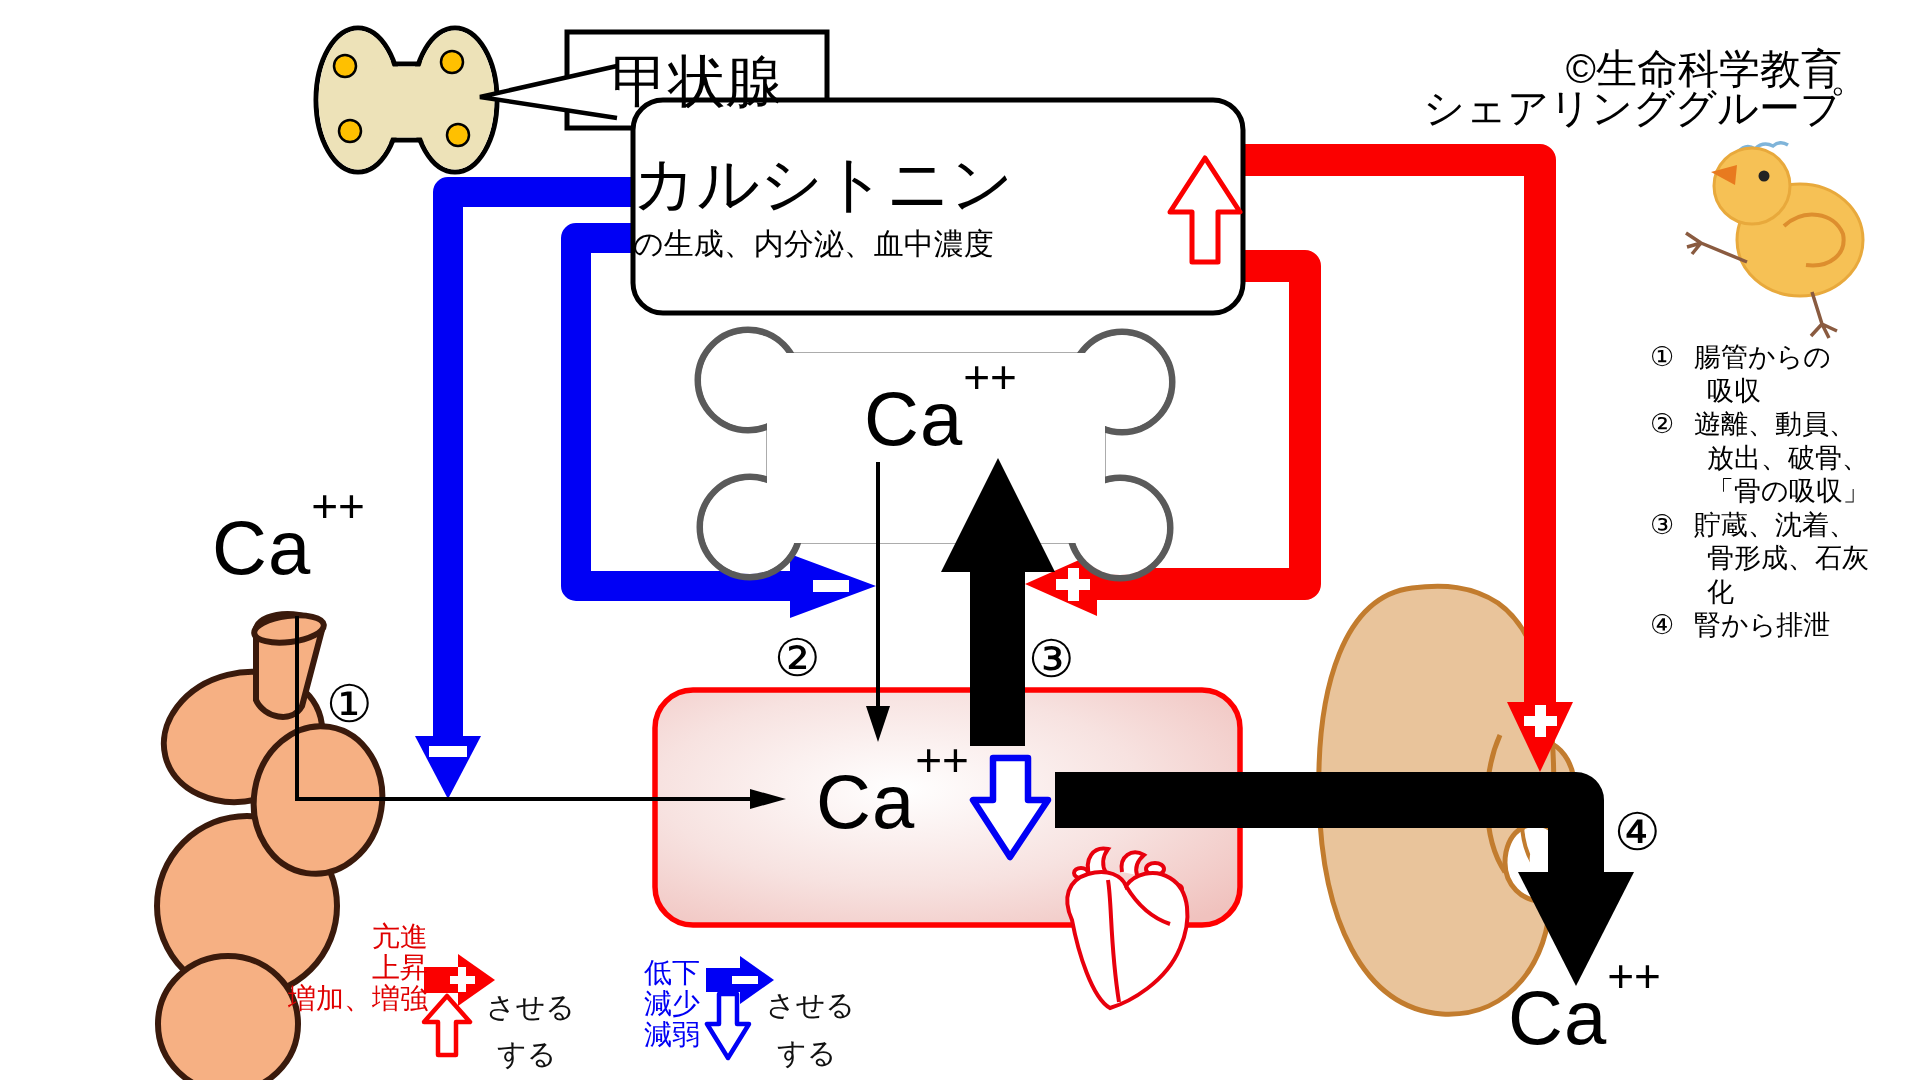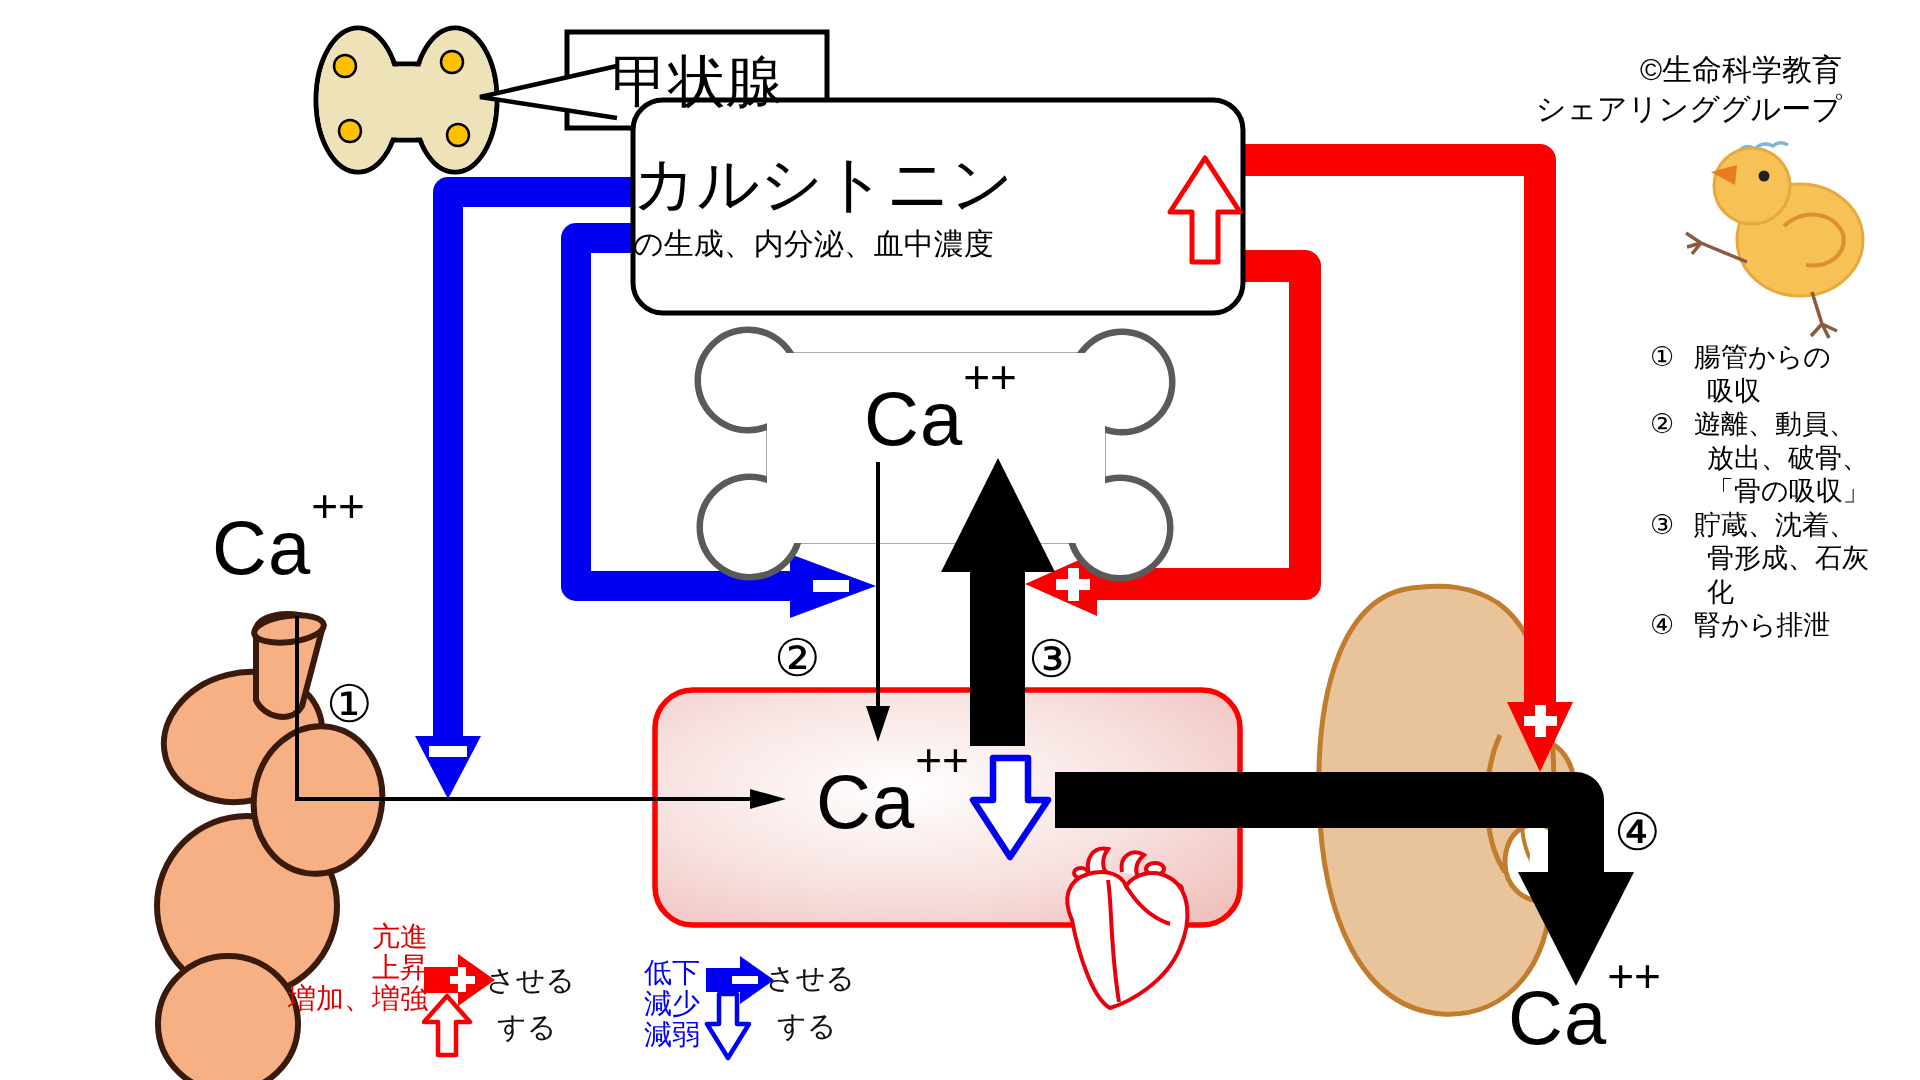--- a/index.html
+++ b/index.html
@@ -1,20 +1,20 @@
 <!DOCTYPE html>
 <html><head>
 <meta charset="utf-8">
 <style>
   html,body{margin:0;padding:0;background:#fff;}
   #stage{position:relative;width:1920px;height:1080px;overflow:hidden;background:#fff;
          font-family:"Liberation Sans","DejaVu Sans",sans-serif;color:#000;}
   #diagram-svg{position:absolute;left:0;top:0;}
   .txt{position:absolute;white-space:nowrap;}
-  .copyright{right:78px;top:50px;text-align:right;font-size:30px;line-height:39px;margin-left:18px;}
+  .copyright{right:78px;top:50px;text-align:right;font-size:41px;line-height:39px;margin-left:18px;}
   .bubble-label{left:567px;top:44px;width:260px;text-align:center;font-size:57px;}
   .hormone-title{left:633px;top:142px;width:530px;text-align:left;font-size:62px;}
   .hormone-sub{left:633px;top:224px;width:530px;text-align:left;font-size:30px;}
   .ca{font-size:76px;letter-spacing:1px;}
   .ca sup{font-size:46px;position:relative;top:-26px;letter-spacing:0;}
   .ca-intestine{left:212px;top:504px;}
   .ca-bone{left:864px;top:375px;}
   .ca-blood{left:816px;top:758px;}
   .ca-kidney{left:1508px;top:974px;}
   .marker{font-size:52px;line-height:52px;}
@@ -22,21 +22,21 @@
   .marker-2{left:774px;top:632px;}
   .marker-3{left:1028px;top:633px;}
   .marker-4{left:1614px;top:806px;}
   .steps{left:1650px;top:341px;font-size:27px;line-height:33.5px;}
   .step{display:flex;}
   .step .num{width:44px;flex:none;}
   .step .cont{padding-left:13px;}
   .legend-terms{text-align:right;line-height:31px;font-size:28px;}
   .legend-inc-terms{left:250px;top:921px;width:178px;color:#e00000;}
   .legend-dec-terms{left:606px;top:957px;width:94px;color:#0000f5;}
-  .legend-label{font-size:29px;color:#111;}
+  .legend-label{font-size:29px;color:#111;margin-top:27px;}
   .lbl-inc-cause{left:486px;top:961px;}
   .lbl-inc-self{left:497px;top:1008px;}
   .lbl-dec-cause{left:766px;top:959px;}
   .lbl-dec-self{left:777px;top:1007px;}
 </style>
 </head>
 <body>
 
 <div id="stage">
 

